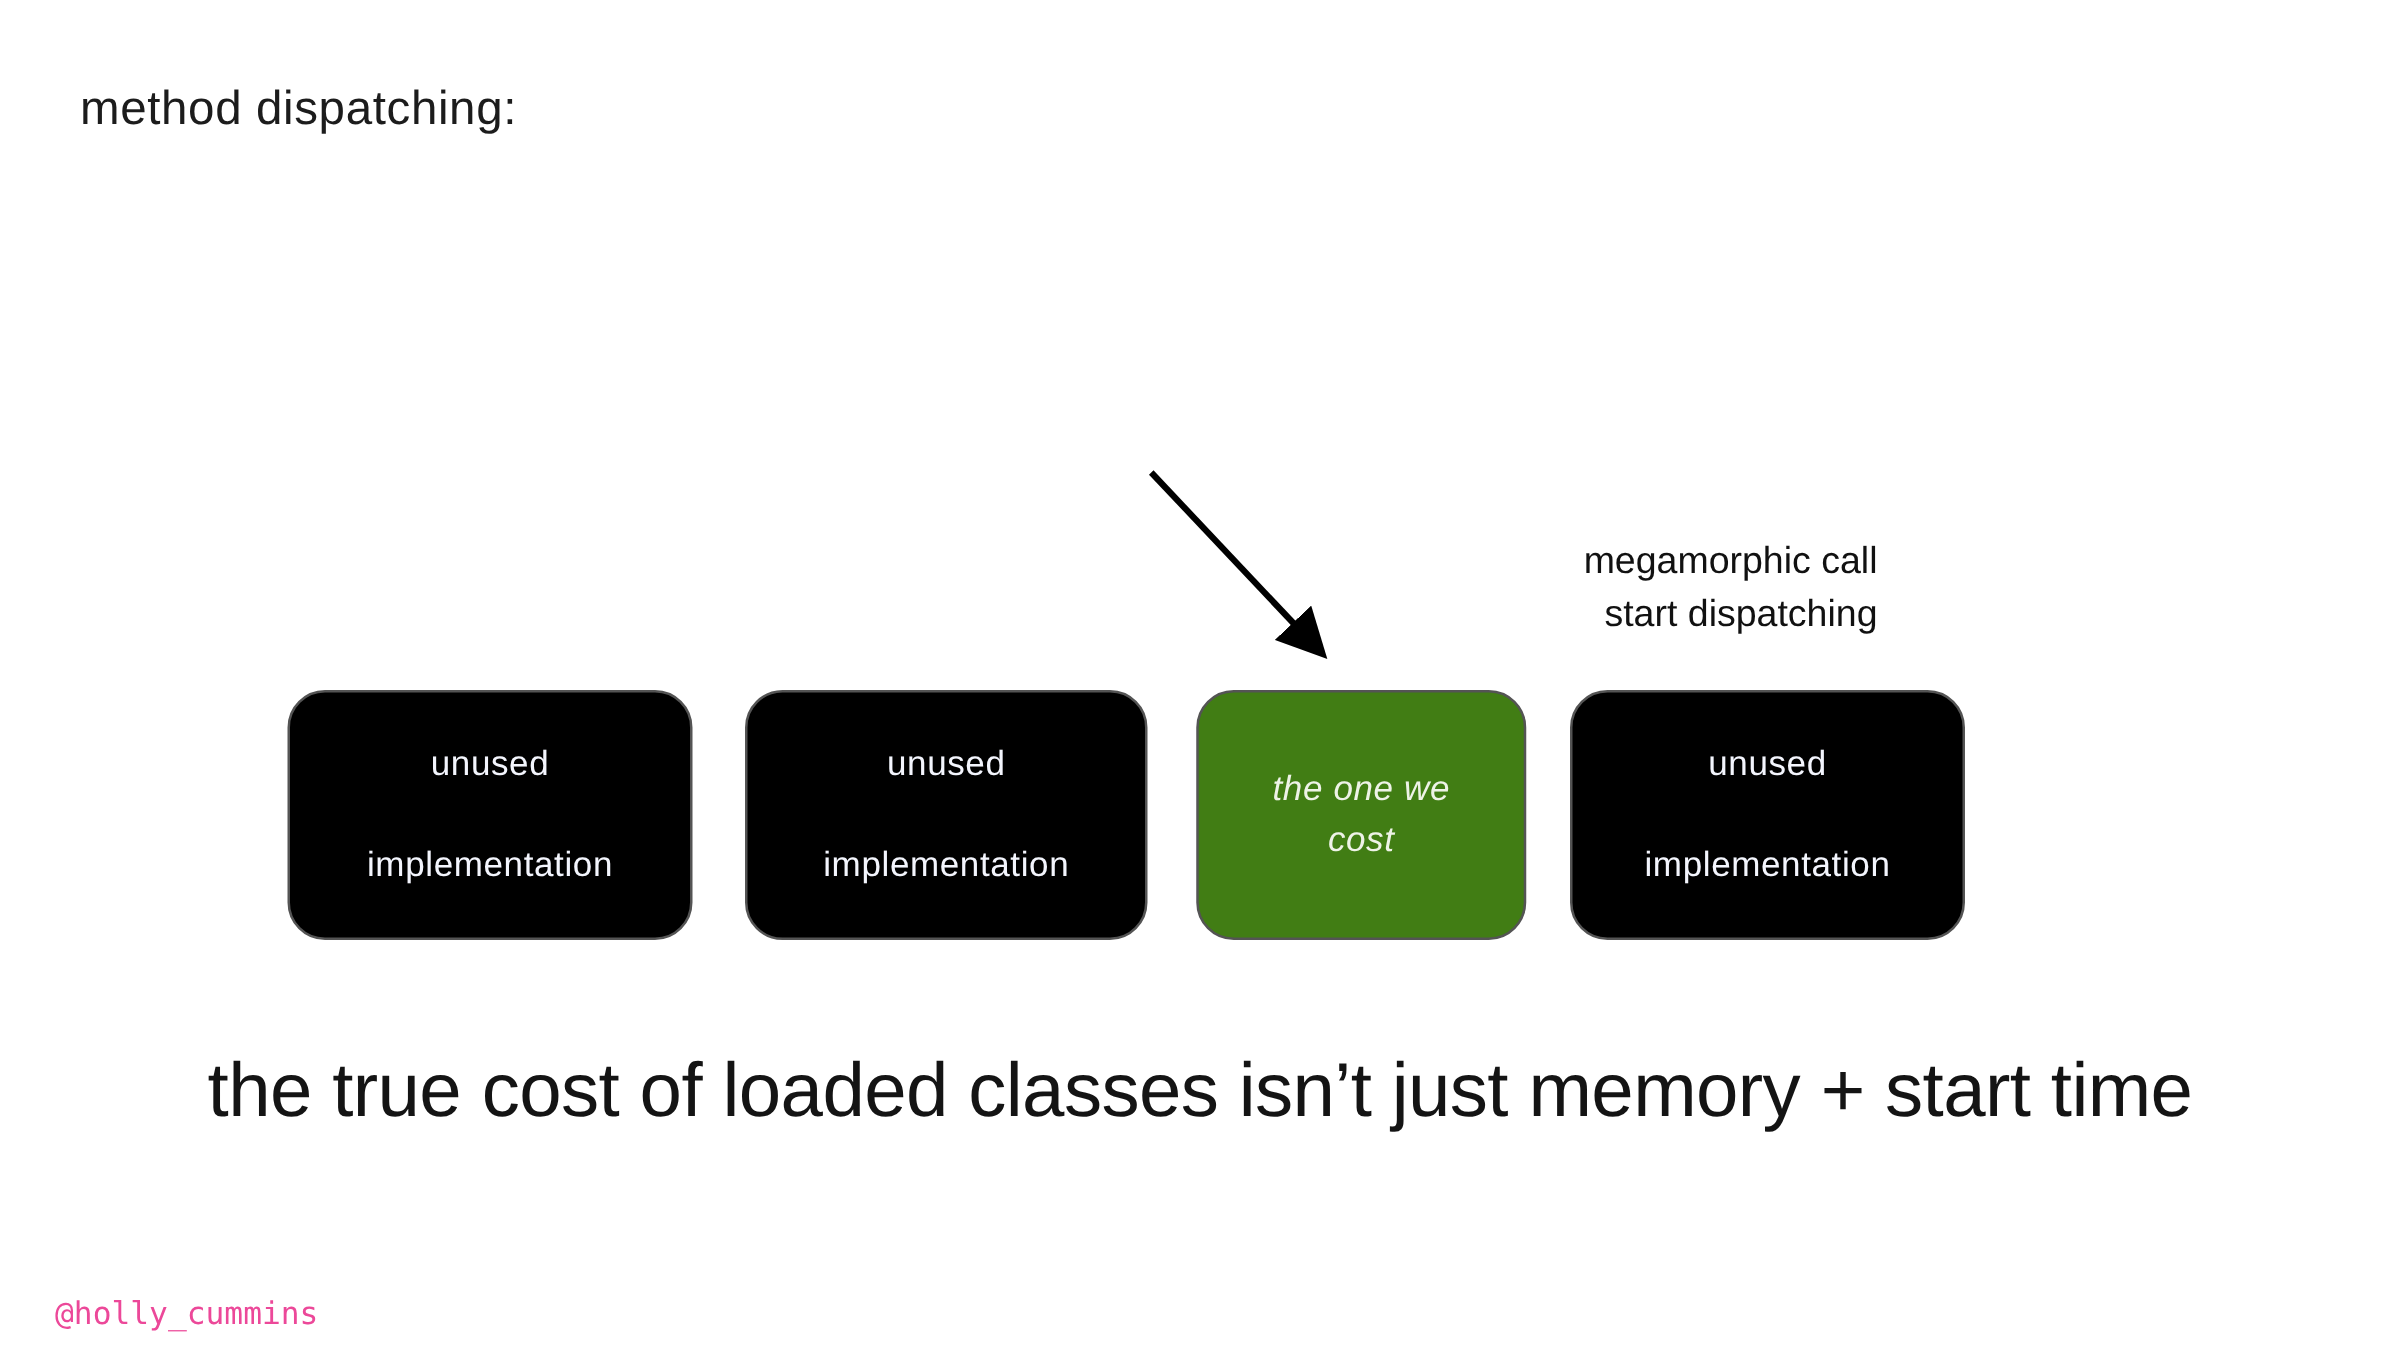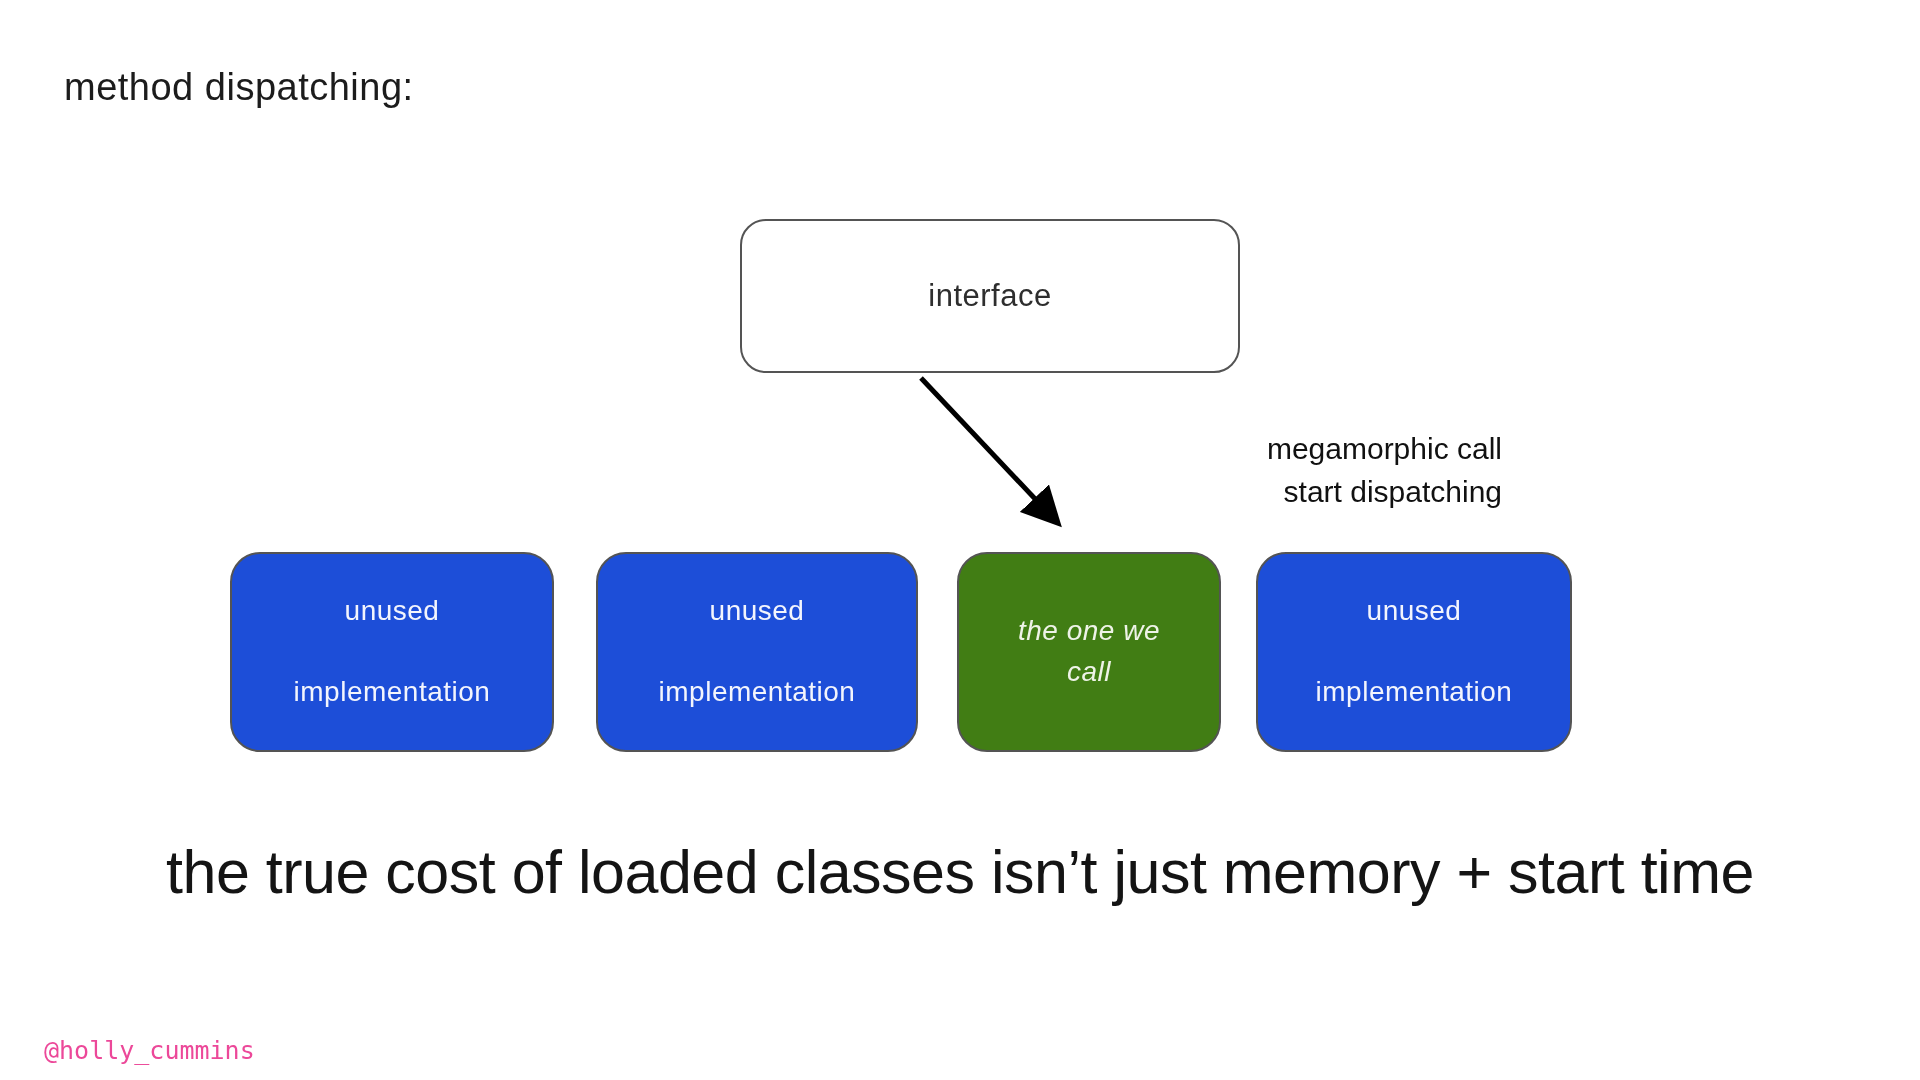--- a/index.html
+++ b/index.html
@@ -55,21 +55,21 @@
     top: 552px;
     height: 200px;
     border-radius: 30px;
     line-height: 1.45;
   }
   .impl-node .node-line {
     font-size: 28px;
     font-weight: 300;
     letter-spacing: 0.5px;
   }
-  .impl-unused { background: #1d4ed8; gap: 40px; }
+  .impl-unused { background: #000000; gap: 40px; }
   .impl-unused .node-line { color: #f3f5fd; }
   .impl-target { background: #417d14; }
   .impl-target .node-line { color: #eef3e7; }
 
   .impl-1 { left: 230px;  width: 324px; }
   .impl-2 { left: 596px;  width: 322px; }
   .impl-3 { left: 957px;  width: 264px; font-style: italic; }
   .impl-4 { left: 1256px; width: 316px; }
 
   .dispatch-arrow {
@@ -113,23 +113,20 @@
     color: #ec4899;
   }
 </style>
 </head>
 <body>
 
 <div class="slide">
 
   <div class="slide-title">method dispatching:</div>
 
-  <div class="node interface-node">
-    <span class="node-label">interface</span>
-  </div>
 
   <svg class="dispatch-arrow" width="220" height="190" viewBox="0 0 220 190">
     <defs>
       <marker id="arrowhead" markerWidth="8" markerHeight="8" refX="6" refY="4" orient="auto">
         <path d="M0,0 L8,4 L0,8 z" fill="#000000"></path>
       </marker>
     </defs>
     <line x1="26" y1="10" x2="160" y2="152" stroke="#000000" stroke-width="5" marker-end="url(#arrowhead)"></line>
   </svg>
 
@@ -143,21 +140,21 @@
     <div class="node-line">implementation</div>
   </div>
 
   <div class="node impl-node impl-unused impl-2">
     <div class="node-line">unused</div>
     <div class="node-line">implementation</div>
   </div>
 
   <div class="node impl-node impl-target impl-3">
     <div class="node-line">the one we</div>
-    <div class="node-line">call</div>
+    <div class="node-line">cost</div>
   </div>
 
   <div class="node impl-node impl-unused impl-4">
     <div class="node-line">unused</div>
     <div class="node-line">implementation</div>
   </div>
 
   <div class="statement">the true cost of loaded classes isn’t just memory + start time</div>
 
   <div class="footer-handle">@holly_cummins</div>

